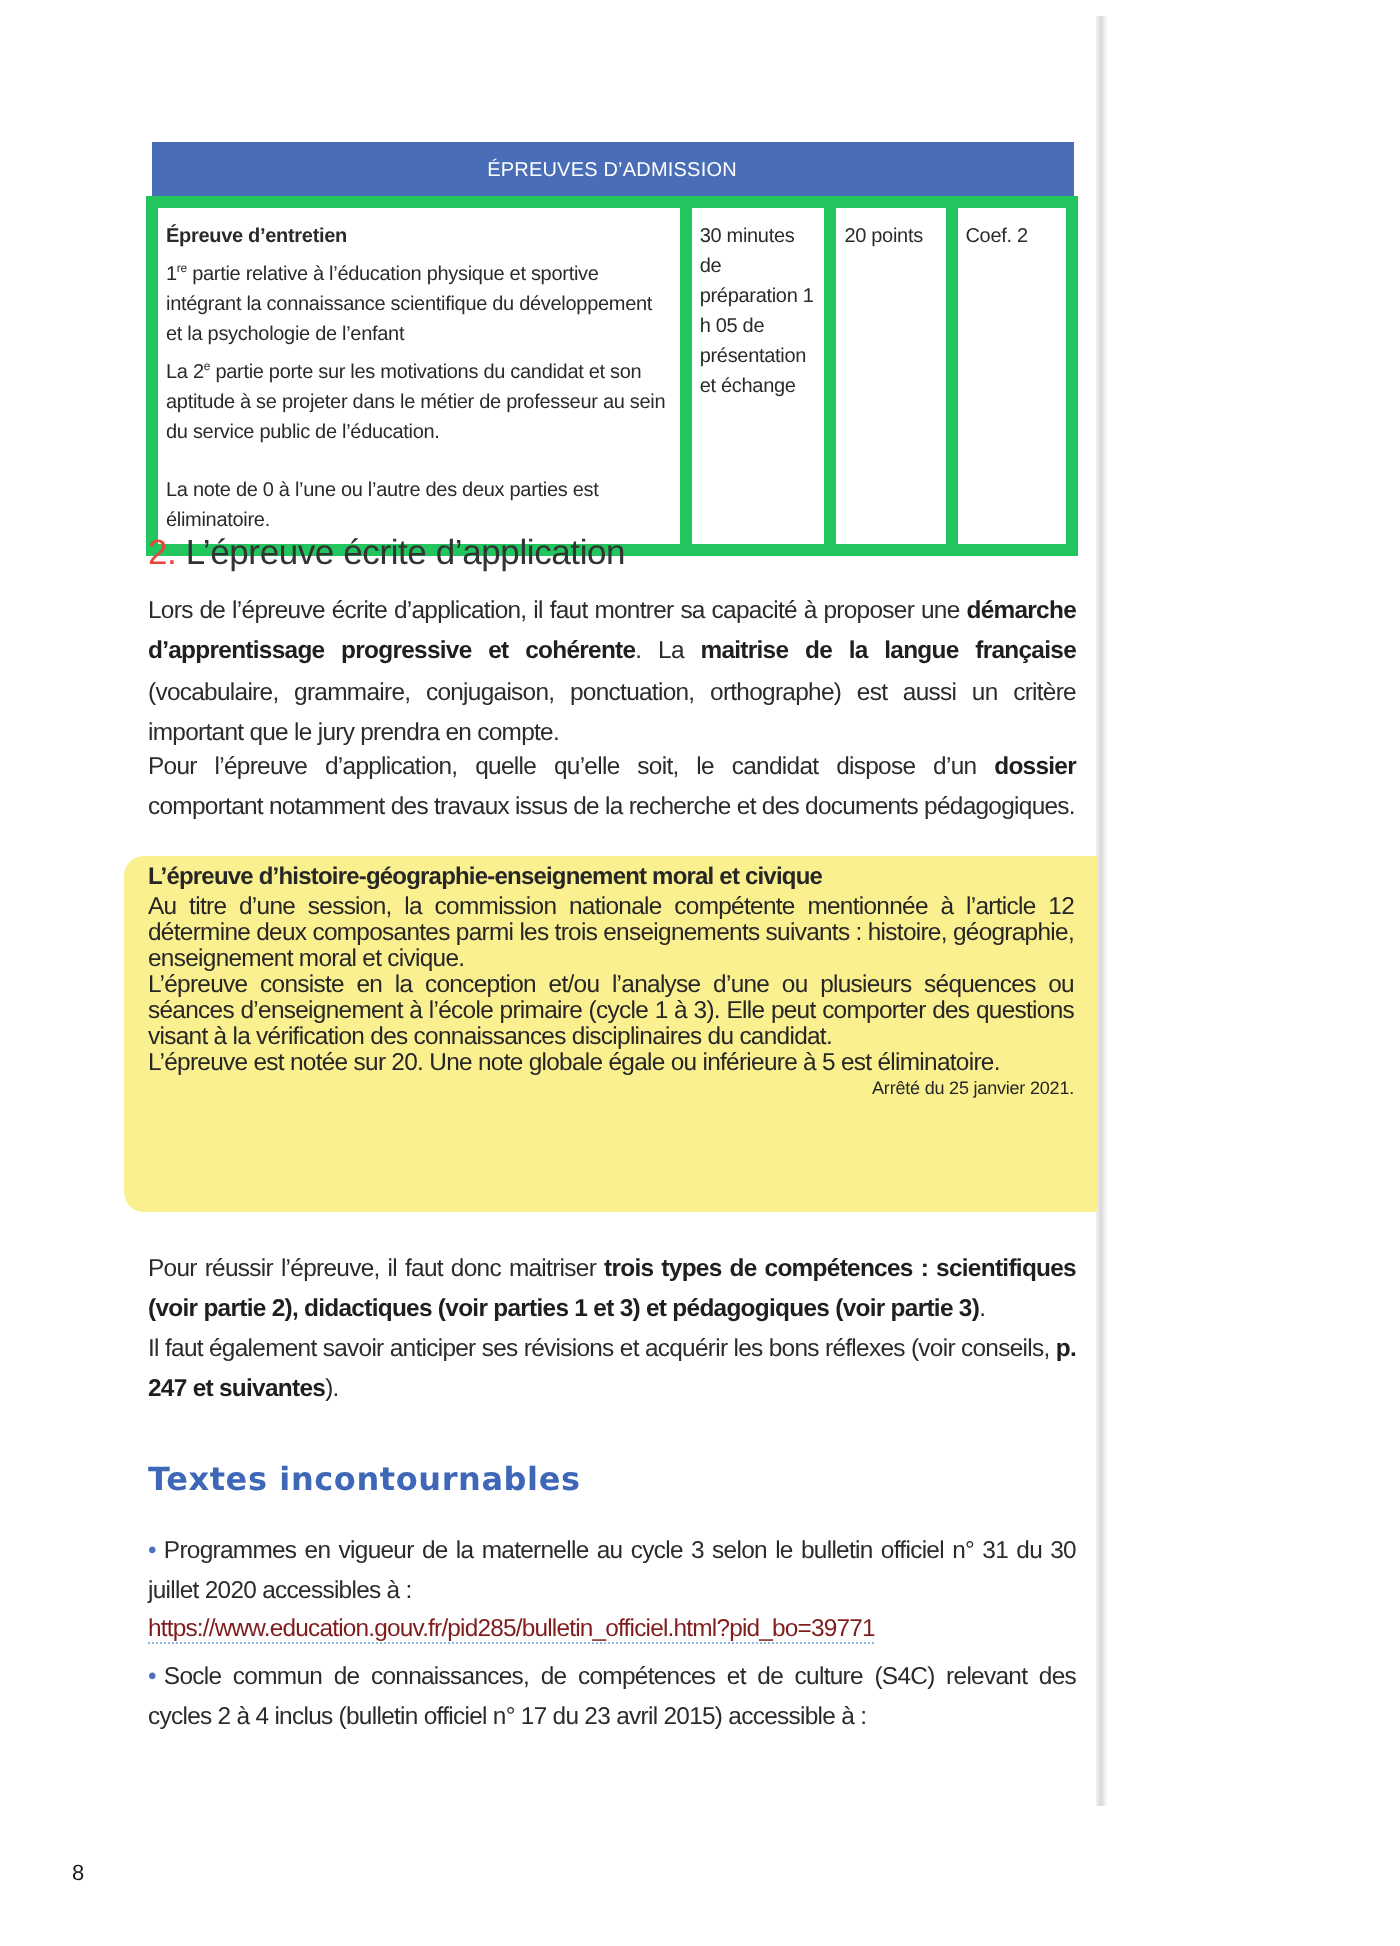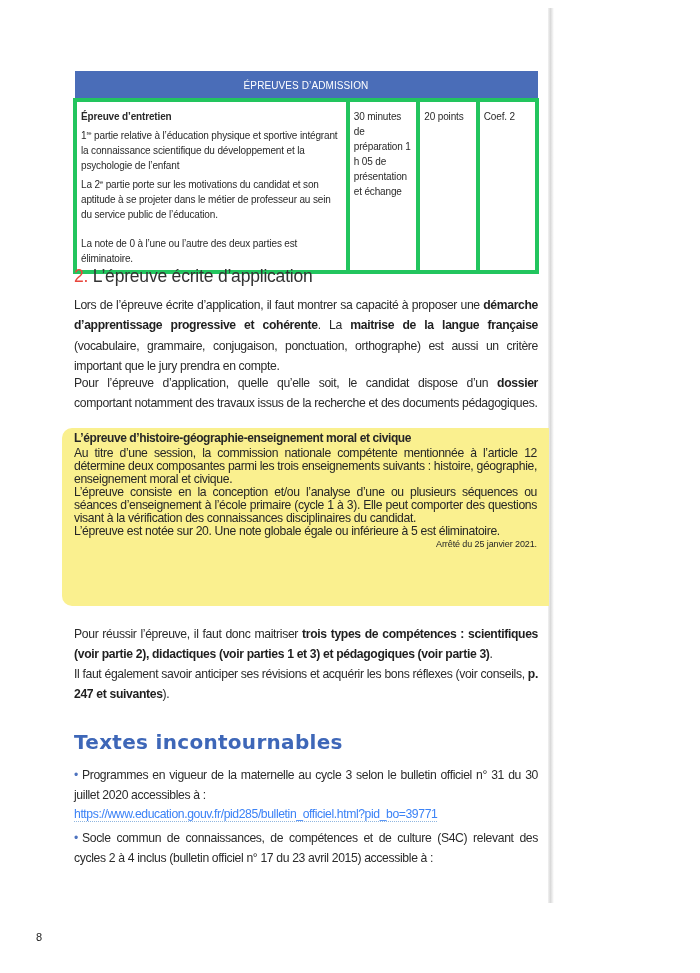--- a/index.html
+++ b/index.html
@@ -18,21 +18,21 @@
     border-collapse: collapse; font-size: 10px; line-height: 15px;
     font-family: "Liberation Sans", sans-serif; color: #2a2a2a;
     letter-spacing: -0.15px;
   }
   .adm-table th {
     background: #4a6db8; color: #ffffff; font-weight: normal; height: 26px;
     padding: 0; font-size: 10px; letter-spacing: 0.1px;
     border: 1px solid #4a6db8;
   }
   .adm-table td {
-    border: 4px solid #22c55e; vertical-align: top; padding: 7px 4px 4px 4px;
+    border: 6px solid #22c55e; vertical-align: top; padding: 7px 4px 4px 4px;
   }
   .adm-table td.c1 { width: 275px; }
   .adm-table td.c2 { width: 59px; }
   .adm-table td.c3 { width: 49px; }
   .adm-table td.c4 { width: 49px; }
   .adm-table .bold { font-weight: bold; }
   .adm-table p { margin: 0; }
   .adm-table p + p { margin-top: 4px; }
   .adm-table p.gap { margin-top: 14px; }
   sup { font-size: 6px; line-height: 0; vertical-align: 4px; }
@@ -70,30 +70,30 @@
   .note-box .src {
     font-size: 9px; text-align: right; margin: 1px 0 0 0; letter-spacing: -0.1px;
   }
 
   .p3 { top: 624px; }
   .p4 { top: 664px; }
 
   .h-texts {
     position: absolute; left: 74px; top: 730px; margin: 0;
     font-family: "DejaVu Sans", sans-serif; font-weight: bold;
-    font-size: 20px; color: #3e67b8; letter-spacing: 0.3px;
+    font-size: 16px; color: #3e67b8; letter-spacing: 0.3px;
   }
   .bullet-list { position: absolute; left: 74px; top: 766px; width: 464px; margin: 0; padding: 0; list-style: none; }
   .bullet-list li {
     font-family: "Liberation Sans", sans-serif; font-size: 12.2px; line-height: 19.7px;
     text-align: justify; letter-spacing: -0.35px; color: #2b2b2b; margin-bottom: 4px;
   }
   .bullet-list .dot { color: #4d73bf; margin-right: 4px; }
   .bullet-list a {
-    color: #3b82f6; text-decoration: none; border-bottom: 1px dotted #8fb6e0;
+    color: #7f1d1d; text-decoration: none; border-bottom: 1px dotted #8fb6e0;
     letter-spacing: -0.4px;
   }
   .page-num {
     position: absolute; left: 36px; top: 931px;
     font-family: "Liberation Sans", sans-serif; font-size: 11px; color: #1a1a1a;
   }
 </style>
 </head>
 <body>
 

